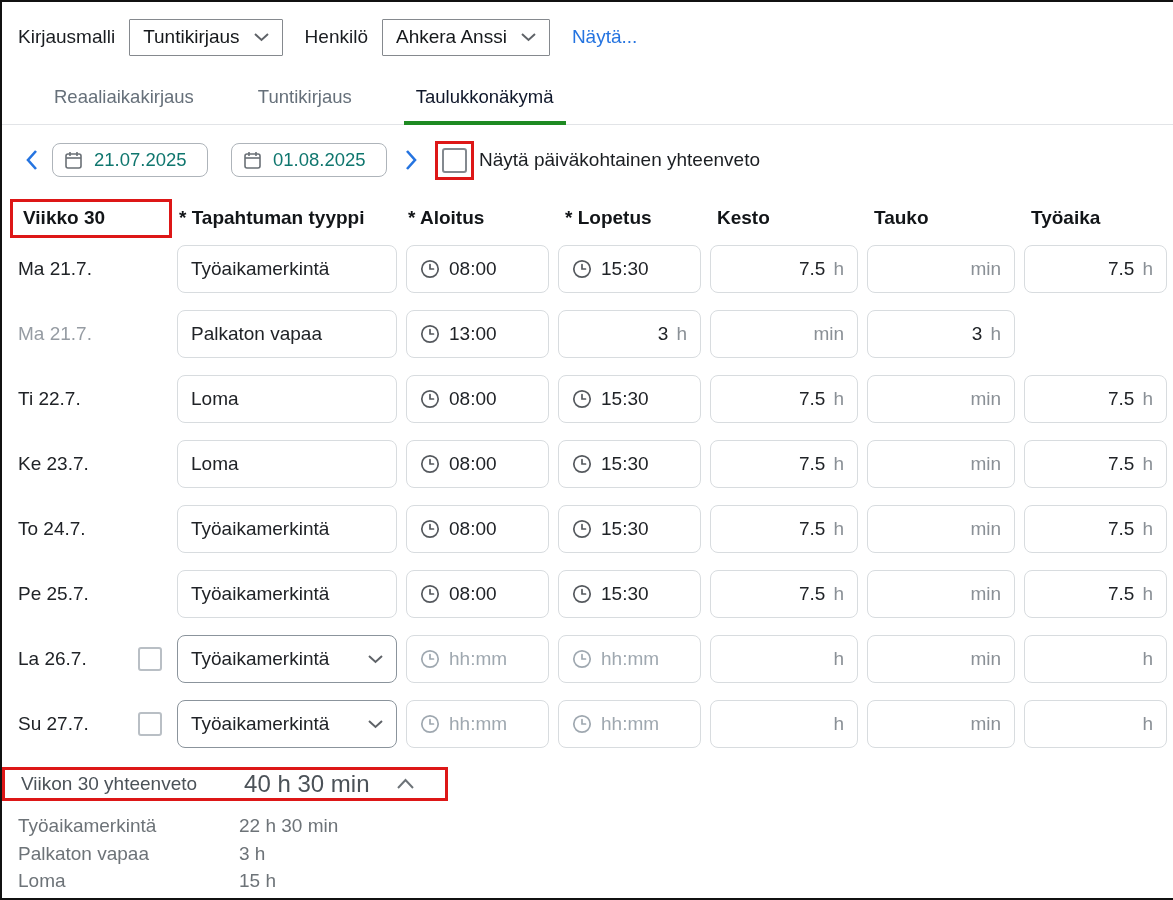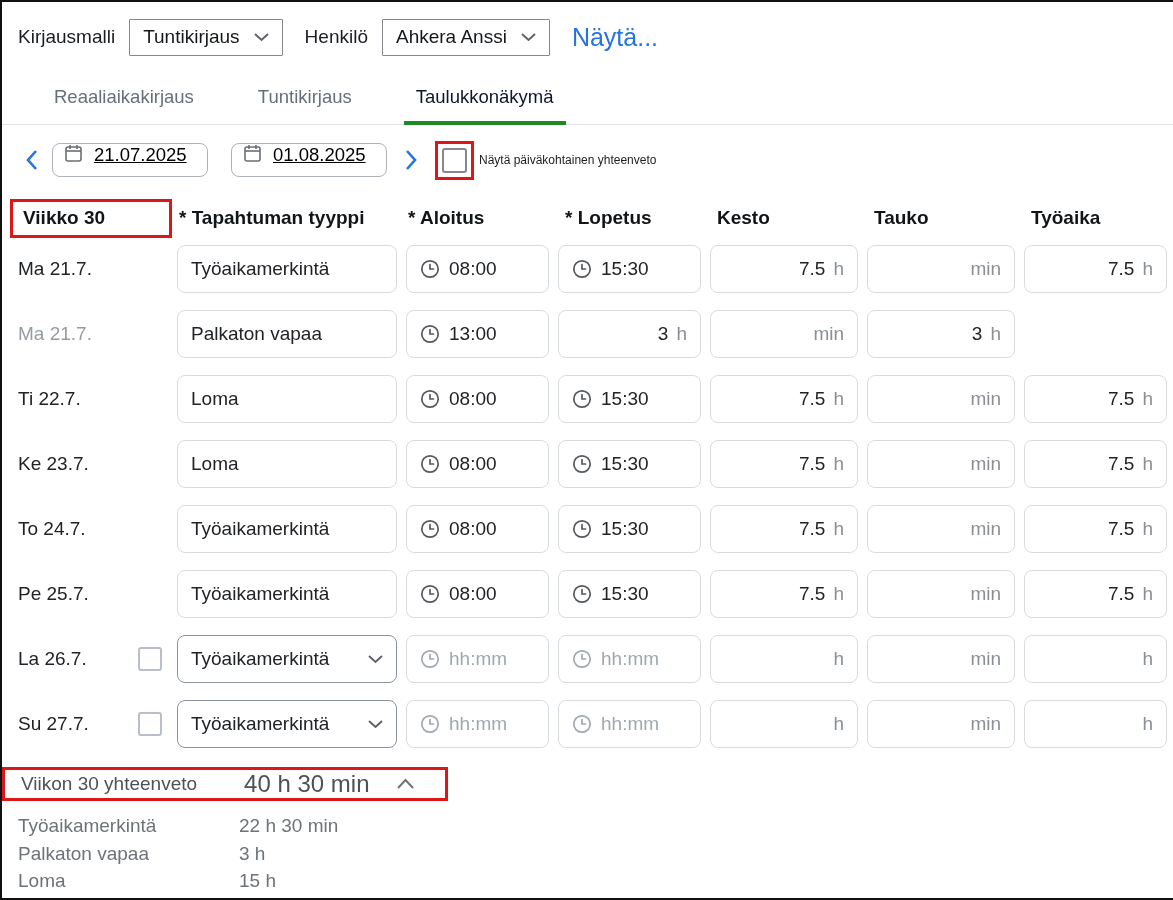--- a/index.html
+++ b/index.html
@@ -22,43 +22,43 @@
   
   .topbar { display:flex; align-items:center; margin:16px 0 0 16px; height:38px; font-size:19px; }
   .topbar .lbl { color:#1a1d21; margin-right:14px; }
   .selectbox {
     display:flex; align-items:center; gap:14px;
     border:1px solid #85898e; background:#fff;
     height:37px; padding:0 13px; font-size:19px; color:#15181b;
     border-radius:1px; margin-right:22px; cursor:pointer;
   }
   .chev-dn { width:15px; height:10px; stroke:#5f6368; stroke-width:2; fill:none; }
-  .link { color:#2574e0; font-size:25px; cursor:pointer; }
+  .link { color:#2574e0; font-size:19px; cursor:pointer; }
 
   
   .tabbar { display:flex; gap:40px; margin-top:24px; padding-left:40px; border-bottom:1px solid #e2e4e7; }
   .tab { font-size:18.5px; color:#66707a; padding:6px 12px 13px; border-bottom:4px solid transparent; margin-bottom:-1px; cursor:pointer; font-weight:500; }
   .tab.active { color:#0f172a; border-bottom-color:#1e8a22; }
 
   
   .datebar { display:flex; align-items:center; margin:17px 0 0 22px; height:36px; }
   .nav-chev { width:16px; height:22px; stroke:#2574e0; stroke-width:2.6; fill:none; cursor:pointer; }
   .dateinput {
-    display:flex; gap:12px;
+    display:flex; align-items:center; gap:12px;
     width:156px; height:34px; padding:0 12px;
     border:1px solid #aeb4ba; border-radius:8px;
-    font-size:18.5px; color:#000000; cursor:pointer;text-decoration:underline;
+    font-size:18.5px; color:#0f766e; cursor:pointer;
   }
   .cal-ico { width:17px; height:18px; stroke:#6a7076; stroke-width:1.6; fill:none; }
   .m-l12{margin-left:12px;} .m-l10{margin-left:23px;} .m-l16{margin-left:16px;}
   .anno-cb {
     margin-left:16px; border:3px solid #dd1717; padding:4px; display:inline-flex; align-items:center; justify-content:center;
   }
   .checkbox { width:25px; height:25px; border:2px solid #83898f; border-radius:3px; background:#fff; cursor:pointer; }
-  .cb-label { font-size:12px; color:#1b1e22; margin-left:5px; }
+  .cb-label { font-size:19px; color:#1b1e22; margin-left:5px; }
 
   
   .grid { display:grid; grid-template-columns:150px 220px 143px 143px 148px 148px 143px; column-gap:9px; padding-left:16px; align-items:center; }
   .headrow { margin-top:20px; height:40px; }
   .headrow .h { font-size:19px; font-weight:700; color:#121518; padding-left:2px; }
   .headrow .h.pad { padding-left:7px; }
   .anno-week {
     border:3px solid #dd1717; height:39px; display:flex; align-items:center;
     width:162px; margin-left:-8px; padding-left:8px;
   }

